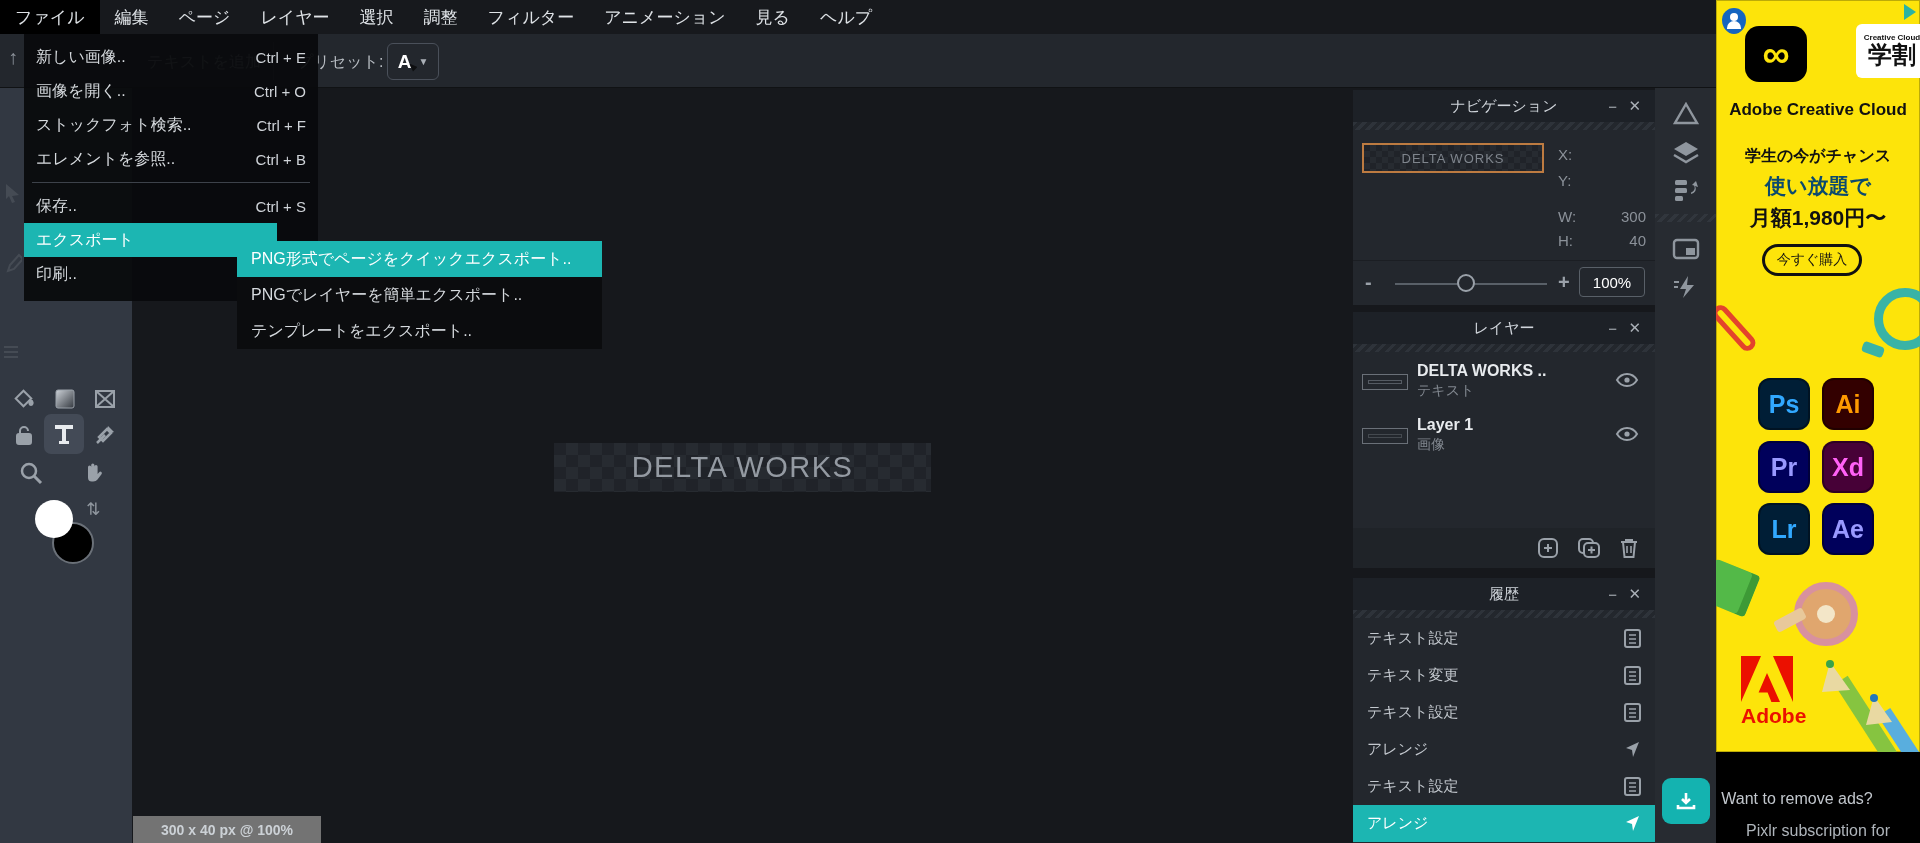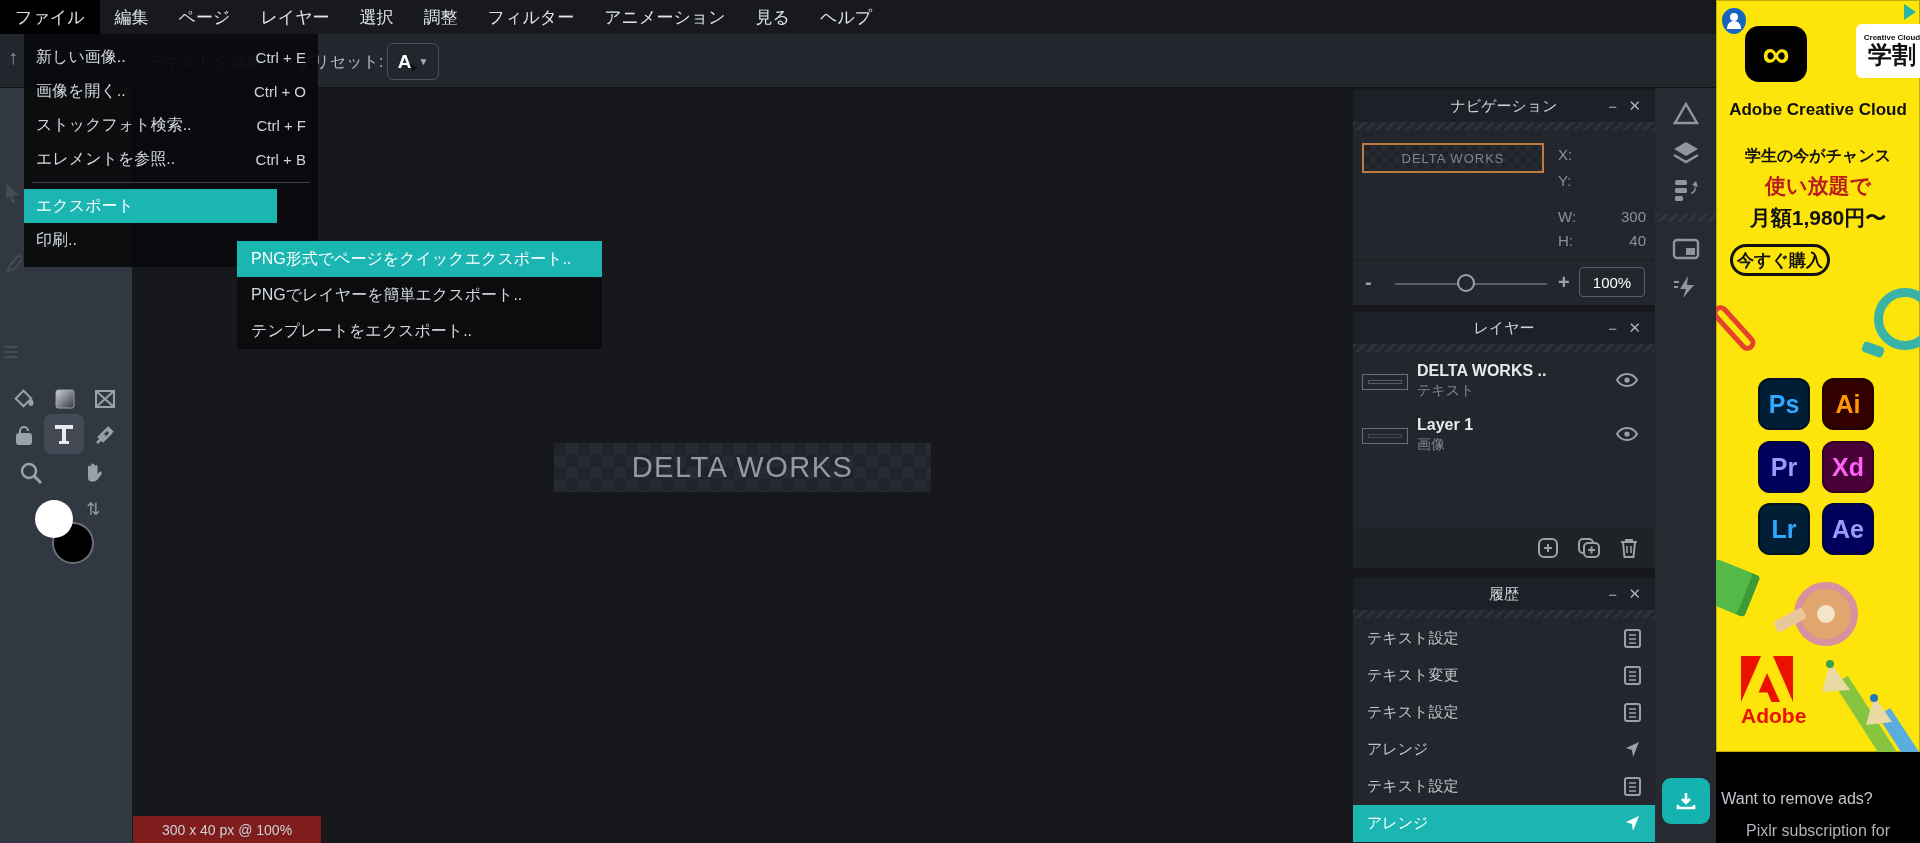--- a/index.html
+++ b/index.html
@@ -46,22 +46,22 @@
   
   .canvas-area{ position:absolute; left:132px; top:88px; width:1221px; height:755px; background:#16181c; }
   .checker{ background-color:#202329;
     background-image:linear-gradient(45deg,#272b31 25%,transparent 25%,transparent 75%,#272b31 75%),
                      linear-gradient(45deg,#272b31 25%,transparent 25%,transparent 75%,#272b31 75%);
     background-size:24px 24px; background-position:0 0,12px 12px; }
   .checker.small{ background-size:12px 12px; background-position:0 0,6px 6px; }
   .canvas-strip{ position:absolute; left:422px; top:355px; width:377px; height:49px;
                  display:flex; align-items:center; justify-content:center; }
   .canvas-strip span{ font-size:29px; letter-spacing:1.5px; color:#949aa2; }
-  .statusbar{ position:absolute; left:1px; top:728px; width:188px; height:27px; background:#7f1d1d;
-              color:#ccd1d6; font-size:14px; display:flex; align-items:center; justify-content:center; }
+  .statusbar{ position:absolute; left:1px; top:728px; width:188px; height:27px; background:#737373;
+              color:#ccd1d6; font-size:14px; display:flex; align-items:center; justify-content:center;font-weight:bold; }
 
   
   .ddmenu{ position:absolute; left:24px; top:34px; width:294px; background:rgba(9,10,12,0.93);
            z-index:40; padding:6px 0 10px 0; }
   .dditem{ position:relative; height:34px; display:flex; align-items:center; padding:0 12px;
            font-size:16px; color:#d6dade; }
   .dditem .lab{ flex:0 0 auto; }
   .dditem .sc{ margin-left:auto; font-size:15px; color:#cfd3d8; }
   .dd-divider{ height:1px; background:#3d424a; margin:6px 8px; }
   .dditem.hl{ background:#1cb6b2; color:#fff; width:253px; }
@@ -135,26 +135,26 @@
   .cc-logo span{ color:#fde40a; font-size:38px; font-weight:bold; line-height:1; }
   .gaku-badge{ position:absolute; left:112px; top:24px; width:72px; height:54px; background:#fff;
                border-radius:6px; display:flex; flex-direction:column; align-items:center; justify-content:center;margin-left:28px; }
   .gaku-badge .t{ font-size:8px; font-weight:bold; color:#111; }
   .gaku-badge .m{ font-size:24px; font-weight:bold; color:#111; line-height:1.1; }
   .ad-brand{ position:absolute; left:0; top:100px; width:204px; text-align:center; font-size:17px;
              font-weight:bold; color:#111; }
   .ad-l1{ position:absolute; left:0; top:146px; width:204px; text-align:center; font-size:16px;
           font-weight:bold; color:#111; }
   .ad-l2{ position:absolute; left:0; top:172px; width:204px; text-align:center; font-size:21px;
-          font-weight:bold; color:#b91c1c; }
+          font-weight:bold; color:#0c4a6e; }
   .ad-l3{ position:absolute; left:0; top:204px; width:204px; text-align:center; font-size:21px;
           font-weight:bold; color:#111; }
-  .ad-cta{ position:absolute; left:14px; top:244px; width:100px; height:32px; border:3px solid #111;
-           border-radius:17px; display:flex; align-items:center; justify-content:center; font-size:17px;
-           font-weight:bold; color:#111; background:transparent; }
+  .ad-cta{ position:absolute; left:46px; top:244px; width:100px; height:32px; border:3px solid #111;
+           border-radius:17px; display:flex; align-items:center; justify-content:center; font-size:14px;
+           font-weight:normal; color:#111; background:transparent; }
   .clip-red{ position:absolute; left:10px; top:300px; width:16px; height:56px; border:5px solid #e3432c;
              border-radius:9px; transform:rotate(-42deg); }
   .loupe{ position:absolute; left:158px; top:288px; width:62px; height:62px; border:9px solid #39b3a6;
           border-radius:50%; }
   .loupe-handle{ position:absolute; left:146px; top:344px; width:22px; height:11px; background:#39b3a6;
           transform:rotate(20deg); border-radius:4px; }
   .tile{ position:absolute; width:52px; height:52px; border-radius:12px; display:flex; align-items:center;
          justify-content:center; font-weight:bold; font-size:25px; box-shadow:inset 0 0 0 2px rgba(0,0,0,.35); }
   .binder{ position:absolute; left:-10px; top:566px; width:48px; height:44px; background:#53b948;
            transform:rotate(22deg); border-radius:4px; box-shadow:inset -8px 0 0 #3d9a36; }
@@ -473,20 +473,24 @@
     </div>
     <div class="dditem">
       <span class="lab">ストックフォト検索..</span>
         <span class="sc">Ctrl + F</span>
     </div>
     <div class="dditem">
       <span class="lab">エレメントを参照..</span>
         <span class="sc">Ctrl + B</span>
     </div>
     <div class="dd-divider"></div>
+    <div class="dditem">
+      <span class="lab">保存..</span>
+        <span class="sc">Ctrl + S</span>
+    </div>
     <div class="dditem hl">
       <span class="lab">エクスポート</span>
     </div>
     <div class="dditem">
       <span class="lab">印刷..</span>
     </div>
   </div>
 
   <div class="submenu">
     <div class="subitem hl">

